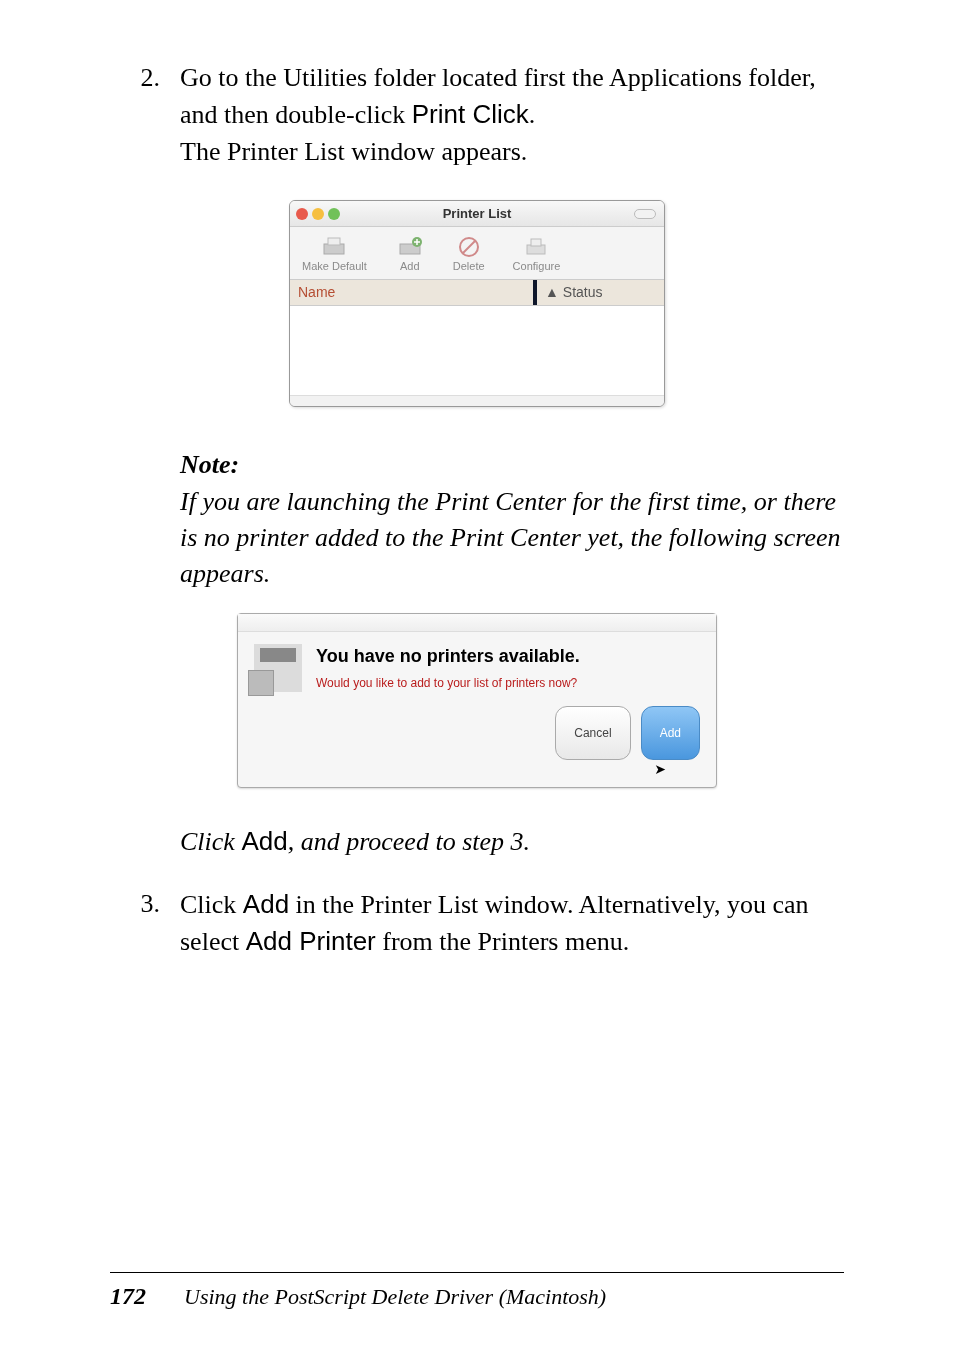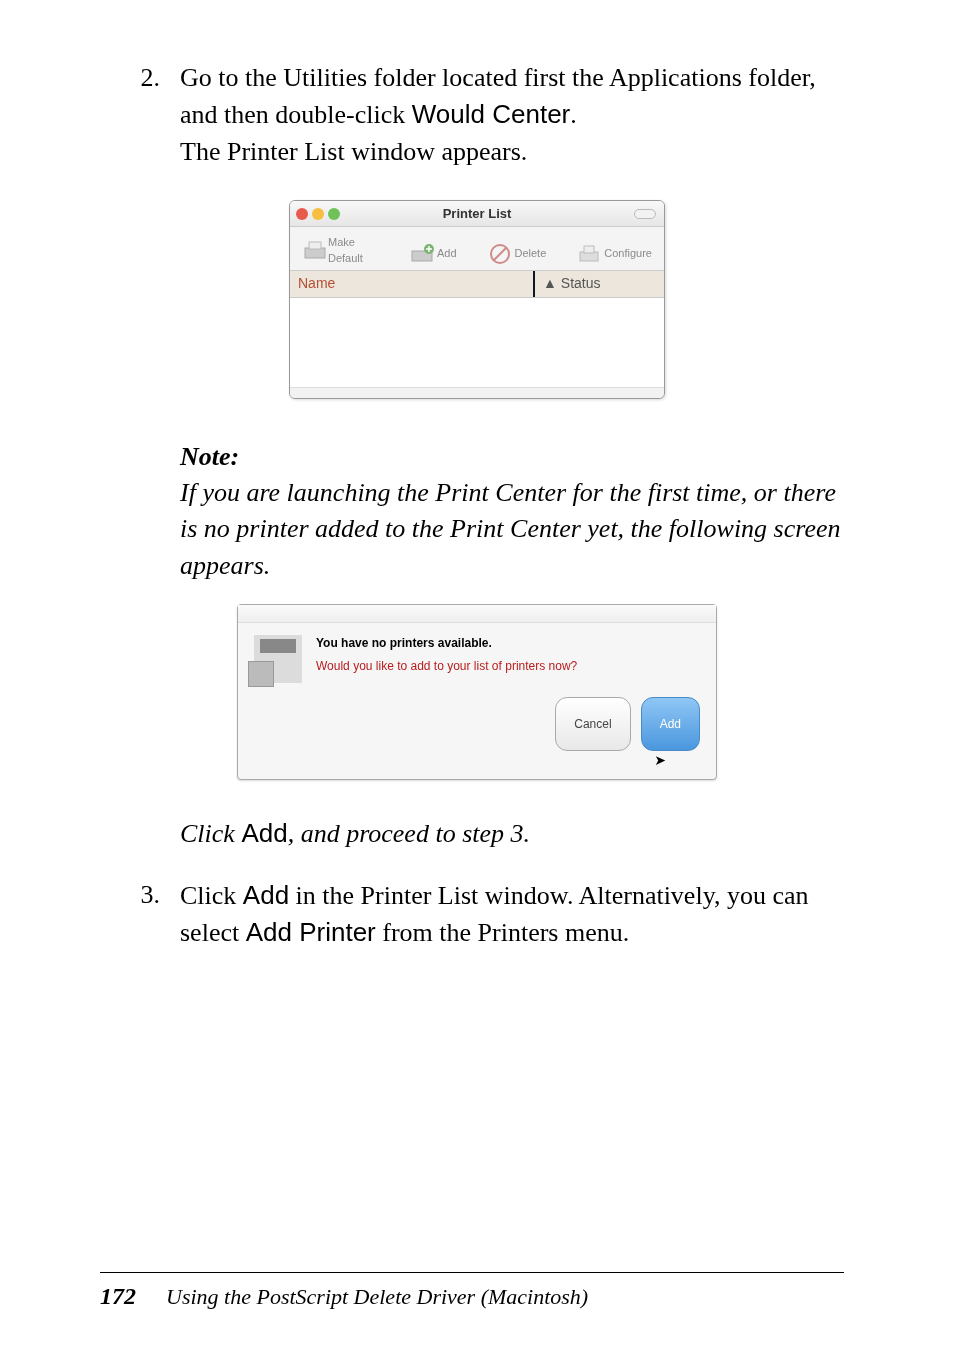--- a/index.html
+++ b/index.html
@@ -44,25 +44,25 @@
     .tl { width: 12px; height: 12px; border-radius: 50%; }
     .tl.red { background: #e85a4c; }
     .tl.yel { background: #f6bf3f; }
     .tl.grn { background: #71c159; }
     .pw-title { position: absolute; left:0; right:0; text-align:center; font-size: 13px; font-weight: bold; color:#333; }
     .pw-pill { width: 22px; height: 10px; border: 1px solid #bbb; border-radius: 6px; position:absolute; right:8px; background:#f2f2f2; }
     .pw-toolbar {
       display:flex; align-items:flex-end; gap: 28px; padding: 8px 12px 4px 12px;
       background:#f4f4f4; border-bottom:1px solid #ccc;
     }
-    .tb-item { display:flex; flex-direction:row; align-items:center; font-size:11px; color:#8a8a8a; }
+    .tb-item { display:flex; flex-direction:column; align-items:center; font-size:11px; color:#8a8a8a;text-align:center; }
     .tb-icon { width:30px; height:24px; display:flex; align-items:center; justify-content:center; color:#b0b0b0; }
     .pw-headers { display:flex; background:#ece6dc; border-bottom:1px solid #ccc; font-size:14px; }
     .pw-headers .col1 { flex: 0 0 65%; color:#b54e33; padding:3px 8px; }
-    .pw-headers .col2 { flex:1; padding:3px 8px; color:#555; border-left:2px solid #0f172a; }
+    .pw-headers .col2 { flex:1; padding:3px 8px; color:#555; border-left:4px solid #0f172a; }
     .pw-body { height: 90px; background:#fff; border-bottom:1px solid #ddd; }
     .pw-status { height:10px; background:#f2f2f2; }
 
     
     .dialog-mock {
       width: 480px;
       margin: 20px auto 35px auto;
       border: 1px solid #aaa;
       border-radius: 4px;
       background: #f6f6f6;
@@ -70,53 +70,53 @@
       padding-bottom: 8px;
       box-shadow: 0 1px 2px rgba(0,0,0,0.15);
     }
     .dlg-top { height: 18px; border-bottom: 1px solid #ddd; background: linear-gradient(#fafafa,#eee); }
     .dlg-body { display:flex; padding: 12px 16px 8px 16px; gap: 14px; align-items:flex-start; }
     .dlg-icon {
        width:48px; height:48px; background:#dcdcdc; position:relative; flex-shrink:0;
     }
     .dlg-icon::before { content:''; position:absolute; left:6px; top:4px; width:36px; height:14px; background:#888; }
     .dlg-icon::after { content:''; position:absolute; left:-6px; bottom:-4px; width:24px; height:24px; background:#bbb; border:1px solid #999; }
-    .dlg-text h4 { font-size: 12px; margin-bottom: 6px; }
+    .dlg-text h4 { font-size: 18px; margin-bottom: 6px; }
     .dlg-text p { font-size: 12px; color:#b91c1c; }
     .dlg-buttons { display:flex; justify-content:flex-end; gap: 10px; padding: 6px 16px 2px; }
     .btn { font-size:12px; padding:19px 18px; border-radius:12px; border:1px solid #aaa; background:linear-gradient(#fff,#e8e8e8); color:#444; }
     .btn.primary { background:linear-gradient(#8fc6f5,#4a97de); color:#fff; border-color:#4a8bc6; }
     .cursor-arrow { font-size:14px; color:#000; text-align:right; padding-right:50px; margin-top:-2px; }
 
     .note-block { margin: 0 0 20px 70px; }
 
     .footer {
       position: absolute;
       bottom: 45px;
-      left: 100px;
+      left: 110px;
       right: 110px;
       border-top: 1px solid #000;
       padding-top: 10px;
       display: flex;
       align-items: baseline;
-      gap: 30px;
+      gap: 38px;
       font-size: 22px;
       font-style: italic;
     }
     .footer .pg { font-weight: bold; font-style: italic; font-size: 24px; }
   </style>
 </head>
 <body>
 
 <div class="content">
 
   <div class="step">
     <div class="step-num">2.</div>
     <div class="step-body">
-      <span>Go to the Utilities folder located first the Applications folder, and then double-click </span><span class="sans">Would Center</span><span>.</span><br>
+      <span>Go to the Utilities folder located first the Applications folder, and then double-click </span><span class="sans">Print Click</span><span>.</span><br>
       <span>The Printer List window appears.</span>
     </div>
   </div>
 
   <div class="printer-window">
     <div class="pw-titlebar">
       <div class="traffic">
         <span class="tl red"></span>
         <span class="tl yel"></span>
         <span class="tl grn"></span>

